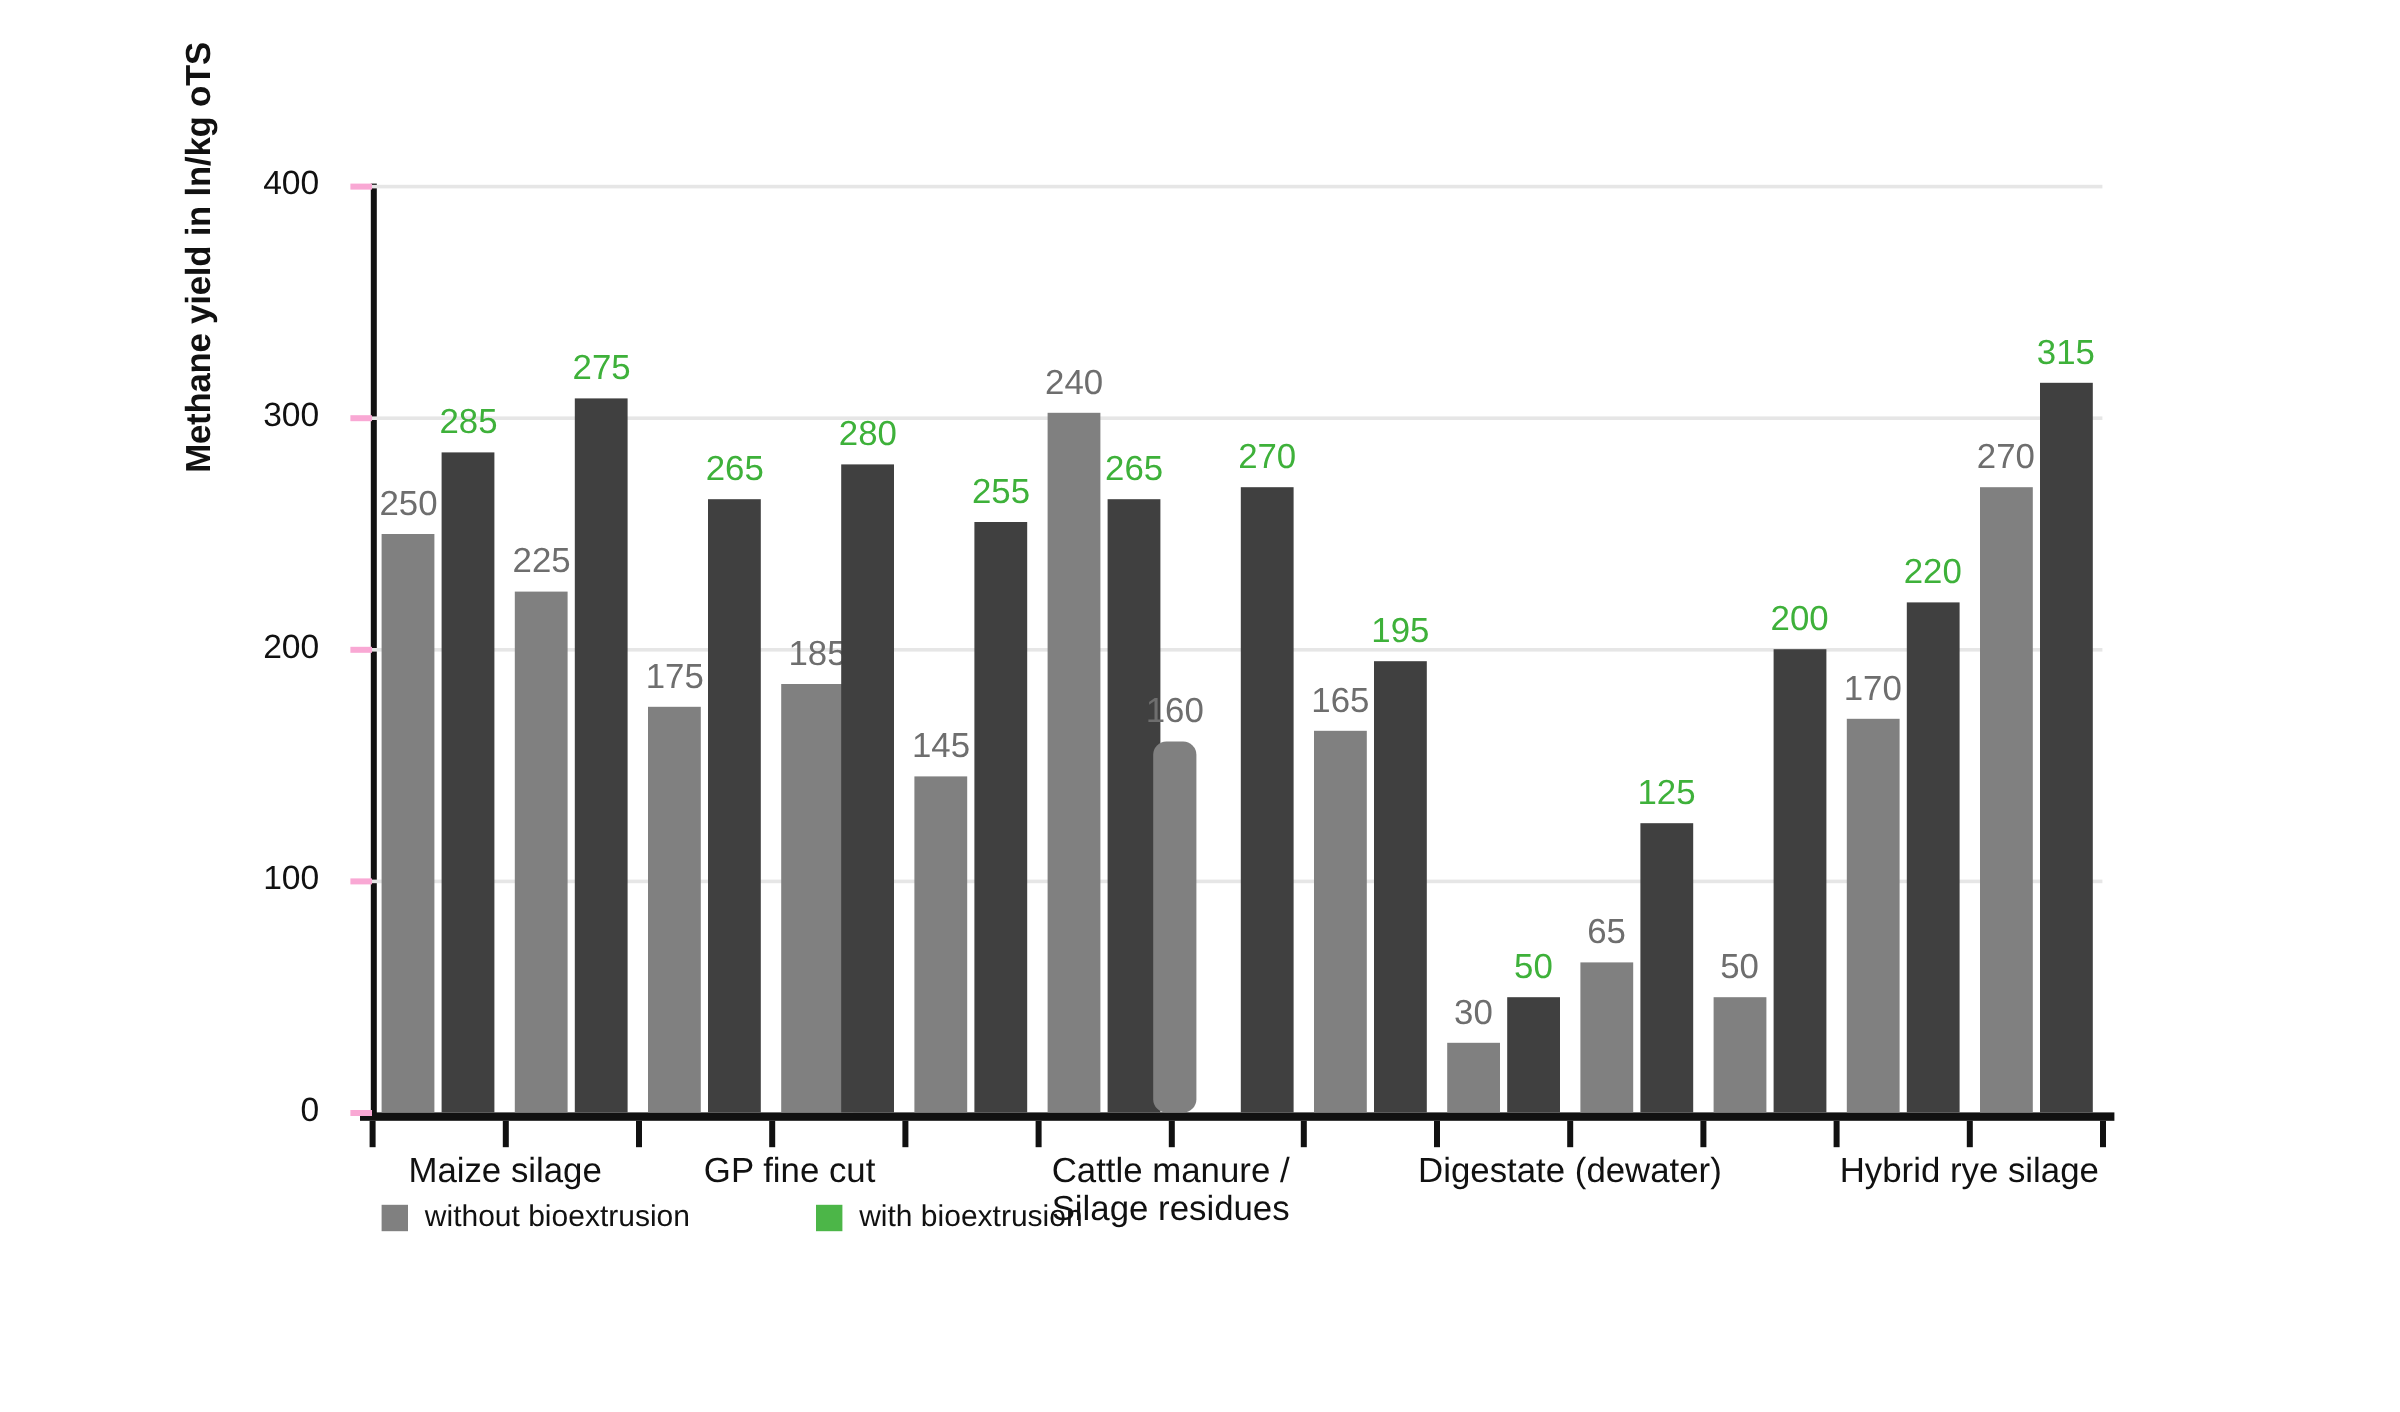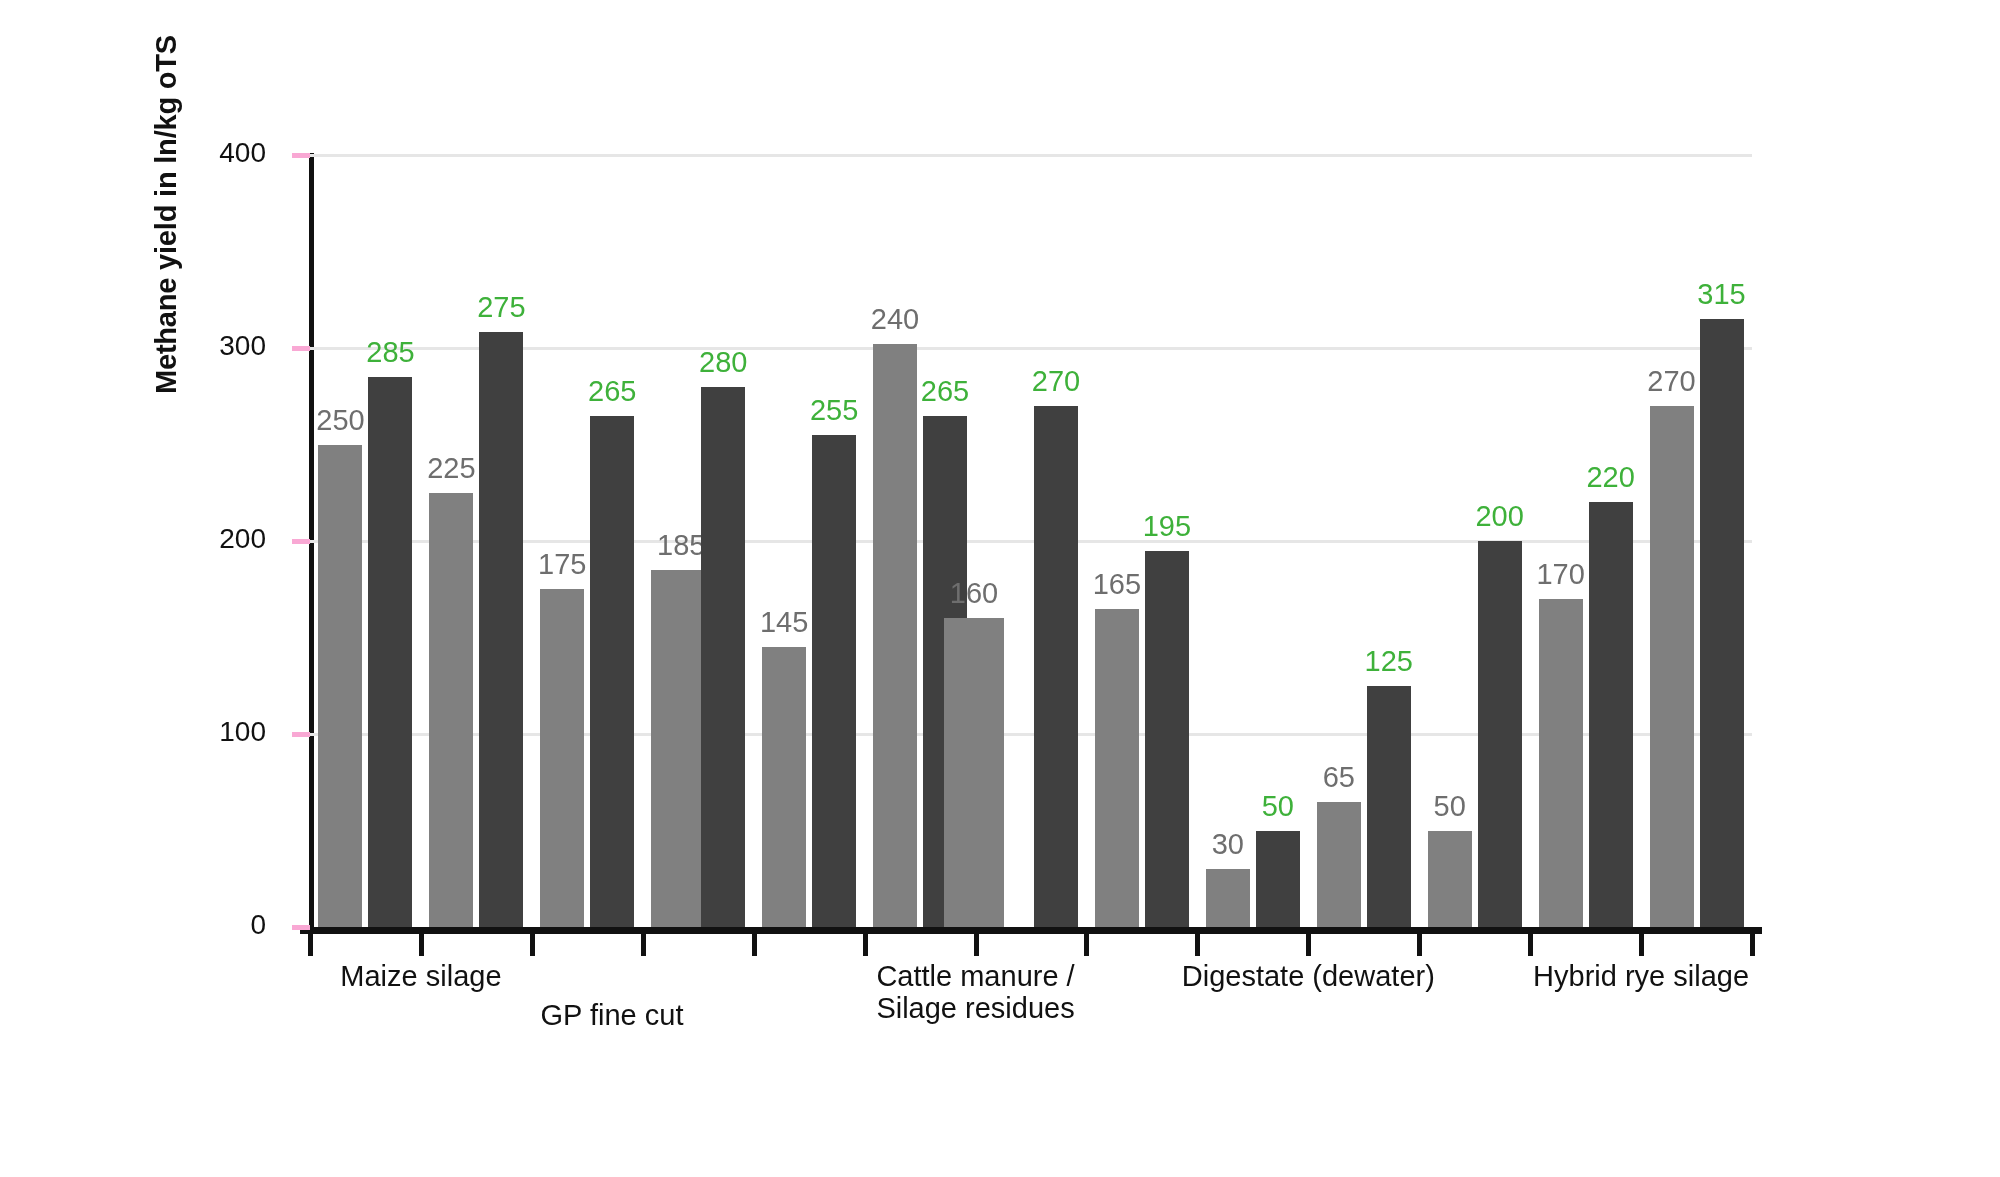--- a/index.html
+++ b/index.html
@@ -194,21 +194,21 @@
         </div>
         <div class="bar green" style="left: 502.154px; width: 44px; height: 492.15px;">
           <span class="bar-value">255</span>
         </div>
         <div class="bar gray" style="left: 563.077px; width: 44px; height: 583px;">
           <span class="bar-value">240</span>
         </div>
         <div class="bar green" style="left: 613.077px; width: 44px; height: 511.45px;">
           <span class="bar-value">265</span>
         </div>
-        <div class="bar gray" style="left: 634px; width: 60px; height: 308.8px;">
+        <div class="bar gray" style="left: 651px; width: 36px; height: 308.8px; border-radius: 11px;">
           <span class="bar-value">160</span>
         </div>
         <div class="bar green" style="left: 724px; width: 44px; height: 521.1px;">
           <span class="bar-value">270</span>
         </div>
         <div class="bar gray" style="left: 784.923px; width: 44px; height: 318.45px;">
           <span class="bar-value">165</span>
         </div>
         <div class="bar green" style="left: 834.923px; width: 44px; height: 376.35px;">
           <span class="bar-value">195</span>
@@ -241,21 +241,32 @@
           <span class="bar-value">270</span>
         </div>
         <div class="bar green" style="left: 1389.54px; width: 44px; height: 607.95px;">
           <span class="bar-value">315</span>
         </div>
       </div>
   </div>
 
   <div id="cats-layer">
       <div class="cat-label" style="left: 420.923px; top: 960px;">Maize silage</div>
-      <div class="cat-label" style="left: 612px; top: 960px; margin-top: 39px;">GP fine cut</div>
+      <div class="cat-label" style="left: 658px; top: 960px;">GP fine cut</div>
       <div class="cat-label" style="left: 975.538px; top: 960px;">Cattle manure /
 Silage residues</div>
       <div class="cat-label" style="left: 1308.31px; top: 960px;">Digestate (dewater)</div>
       <div class="cat-label" style="left: 1641.08px; top: 960px;">Hybrid rye silage</div>
     </div>
 
+  <div id="legend">
+    <div class="legend-item">
+      <span class="legend-swatch gray"></span>
+      <span class="legend-text">without bioextrusion</span>
+    </div>
+    <div id="legend-gap"></div>
+    <div class="legend-item">
+      <span class="legend-swatch green"></span>
+      <span class="legend-text">with bioextrusion</span>
+    </div>
+  </div>
 
 </div>
 
 </body></html>

